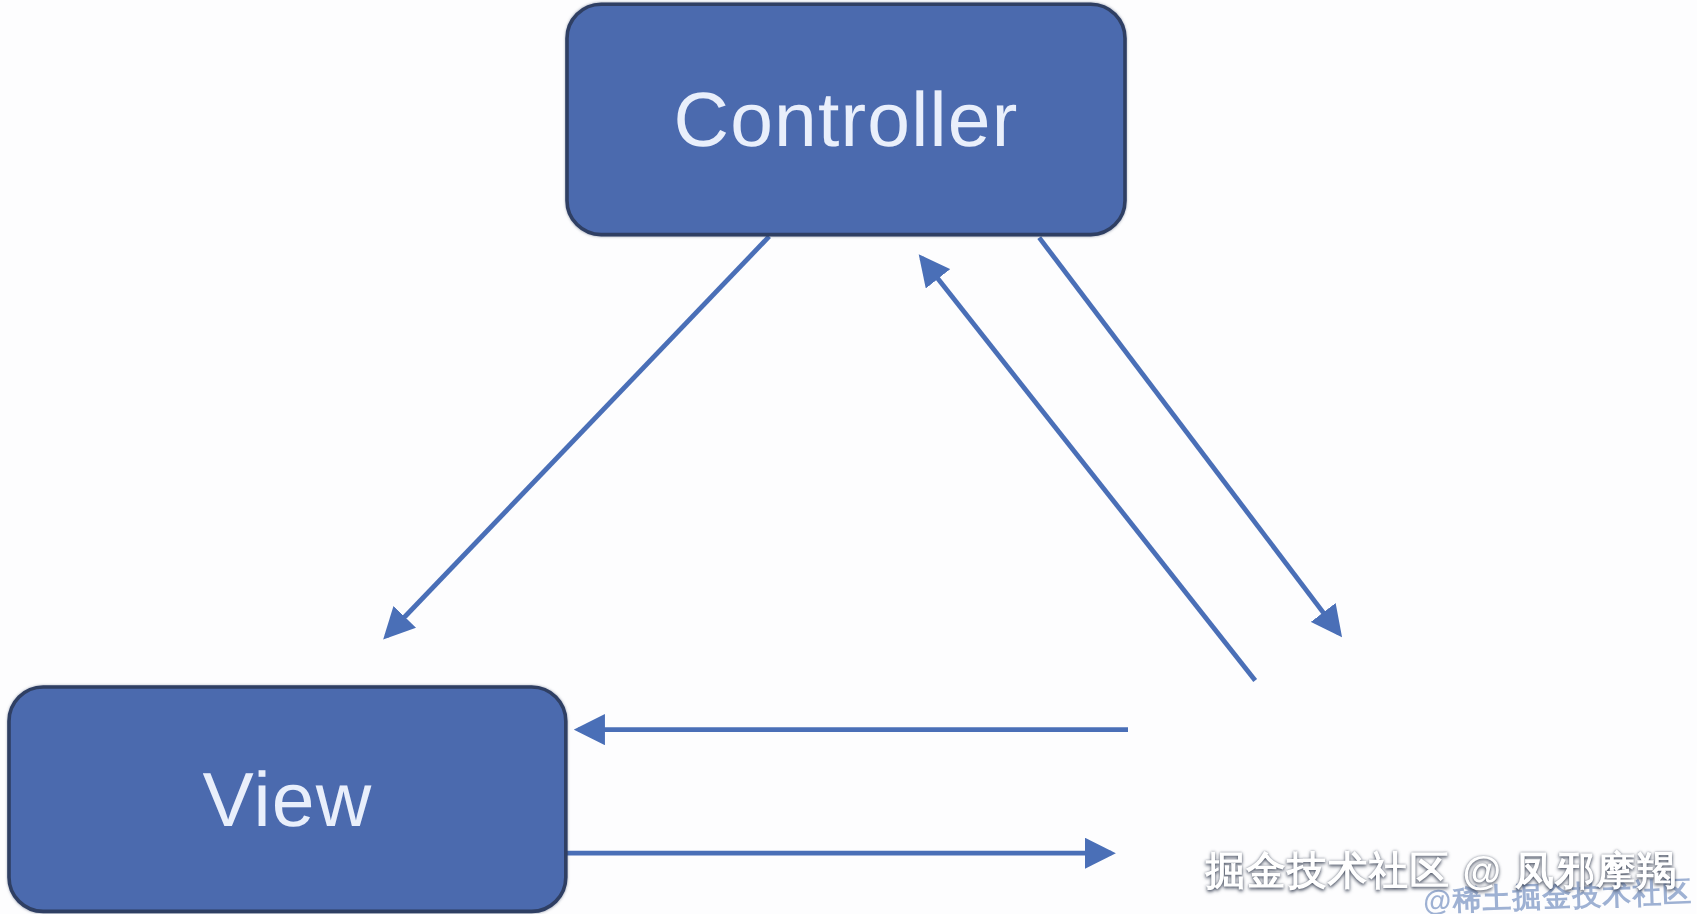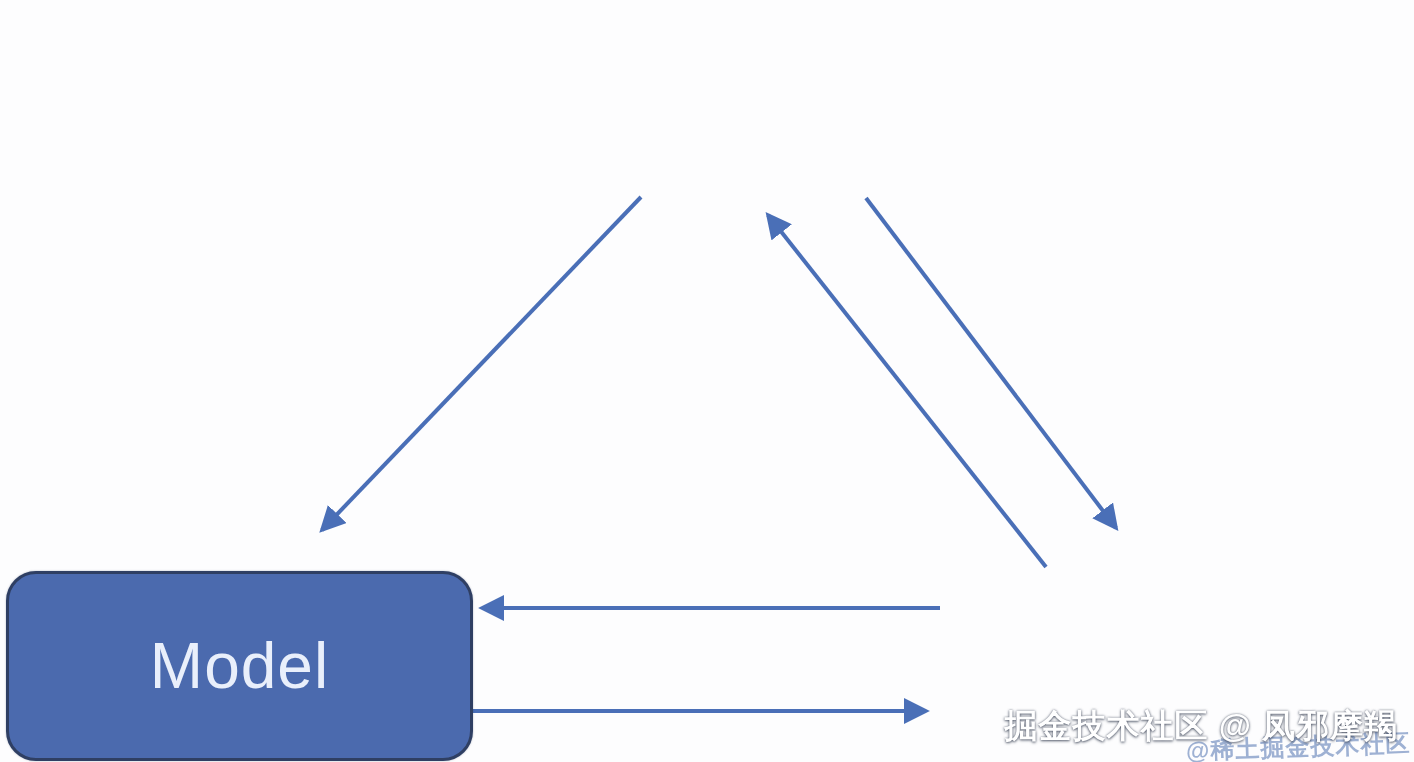--- a/index.html
+++ b/index.html
@@ -86,23 +86,26 @@
 
     <line x1="1046" y1="567" x2="768" y2="215" stroke="#4a6fb7" stroke-width="4" marker-end="url(#arrowhead)"></line>
 
     <line x1="866" y1="198" x2="1116" y2="528" stroke="#4a6fb7" stroke-width="4" marker-end="url(#arrowhead)"></line>
 
     <line x1="940" y1="608" x2="482" y2="608" stroke="#4a6fb7" stroke-width="4" marker-end="url(#arrowhead)"></line>
 
     <line x1="472" y1="711" x2="926" y2="711" stroke="#4a6fb7" stroke-width="4" marker-end="url(#arrowhead)"></line>
   </svg>
 
+  <div class="node node-controller">
+    <span>Controller</span>
+  </div>
 
   <div class="node node-model">
-    <span>Model</span>
+    <span>View</span>
   </div>
 
 
   <div class="watermark-main">掘金技术社区 @ 凤邪摩羯</div>
 
   <div class="watermark-faint">@稀土掘金技术社区</div>
 
 </div>
 
 </body></html>

